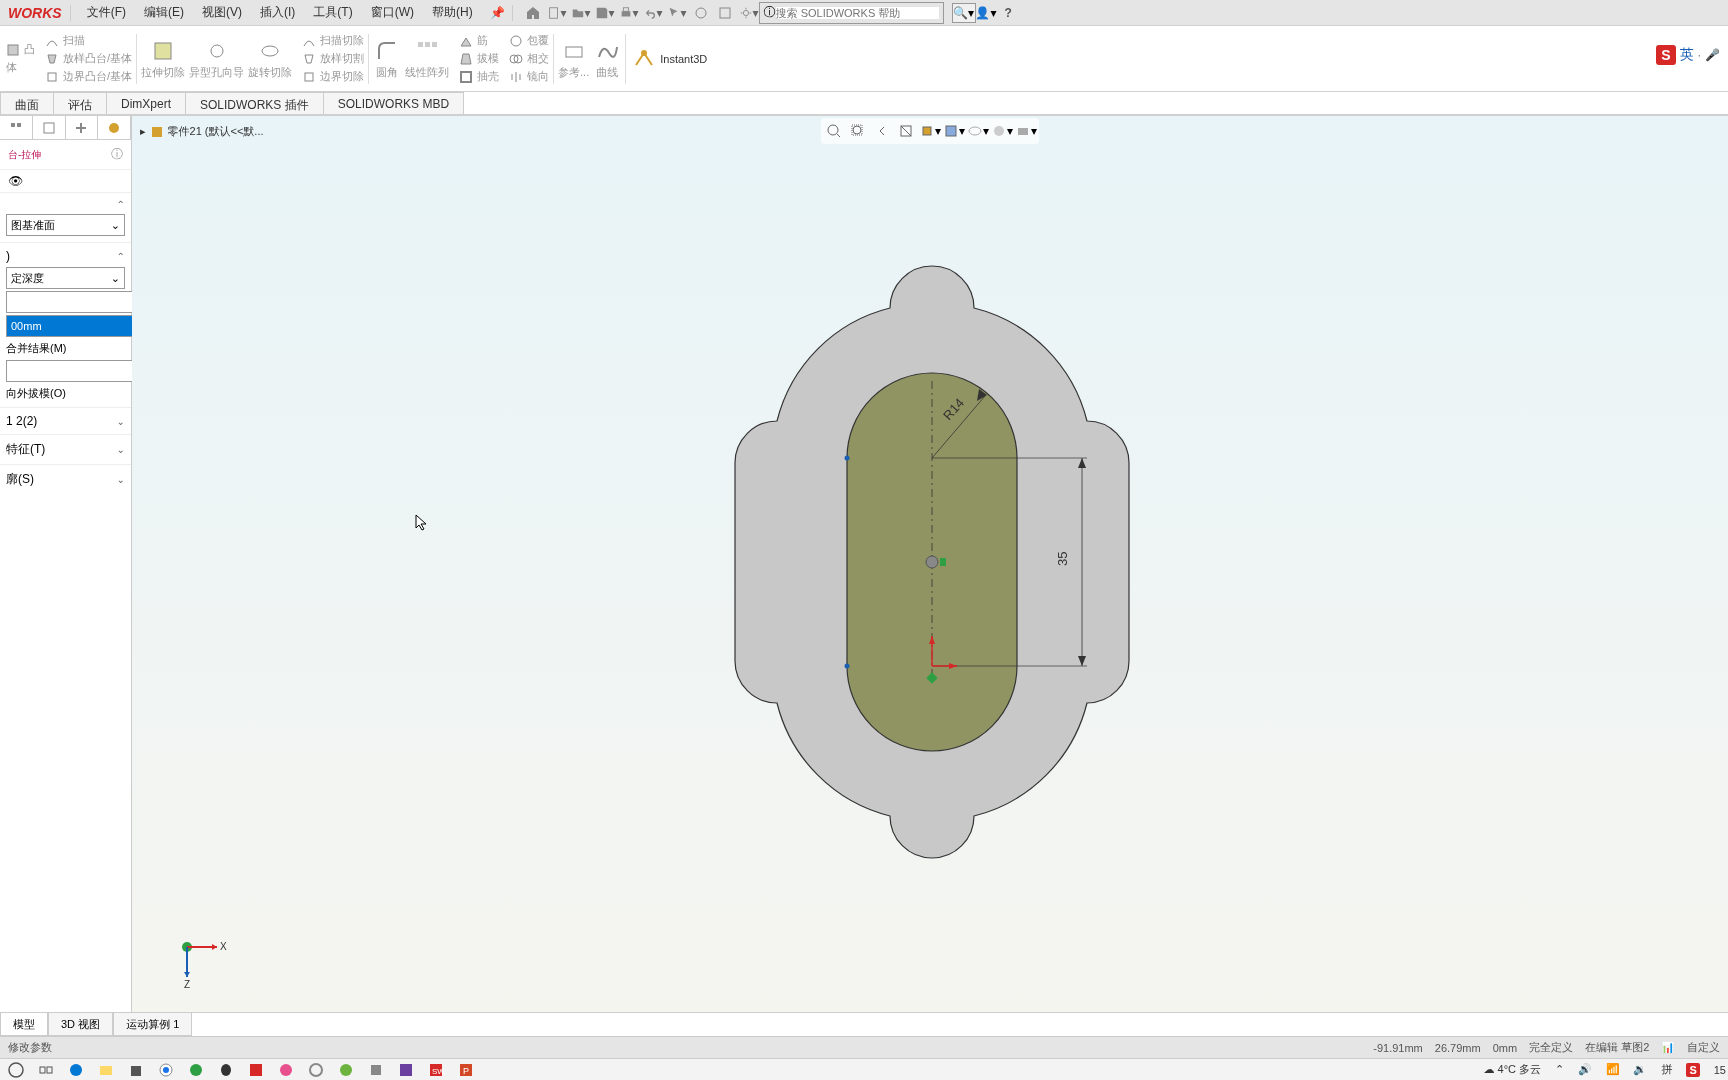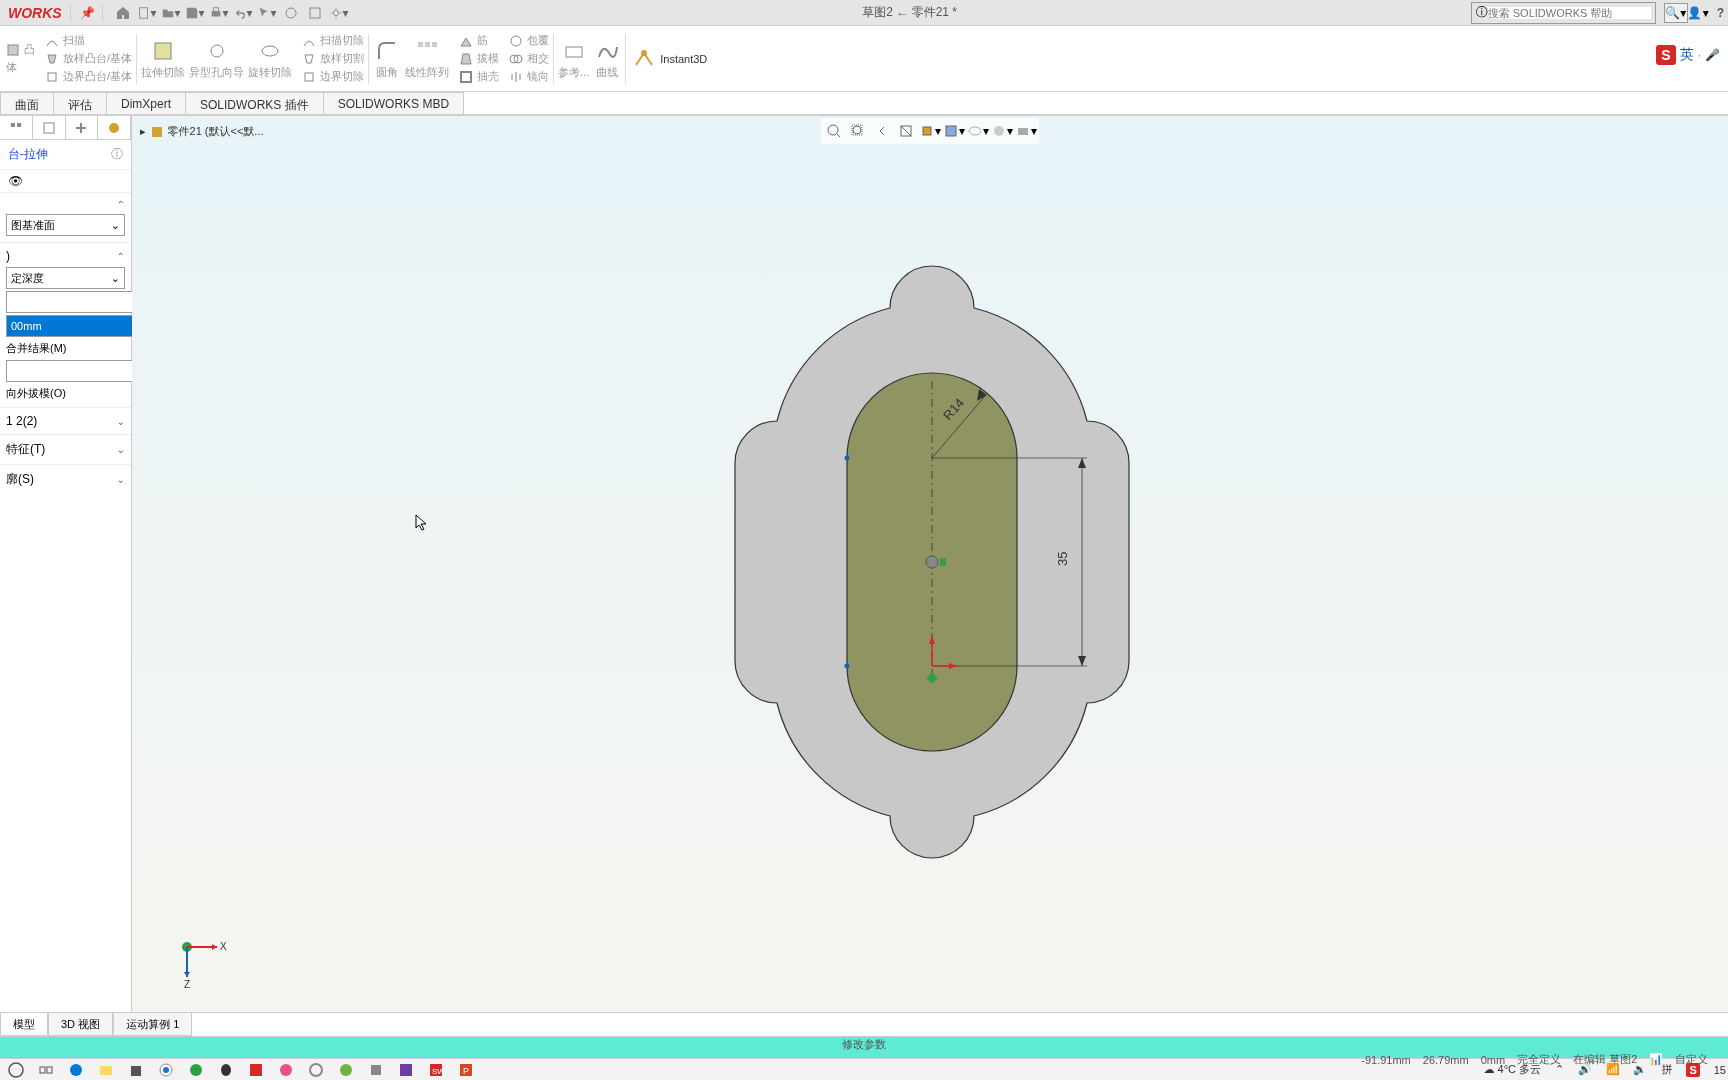--- a/index.html
+++ b/index.html
@@ -35,21 +35,21 @@
 .tabstrip { height: 24px; background: #fff; display: flex; border-bottom: 2px solid #d0d0d0; }
 .tab { padding: 4px 14px; border: 1px solid #ccc; border-bottom: none; background: #f5f5f5; cursor: pointer; font-size: 12px; color: #333; margin-right: -1px; }
 
 
 .main { display: flex; height: calc(100% - 26px - 66px - 24px - 24px - 22px - 22px); }
 .sidebar { width: 132px; background: #fff; border-right: 1px solid #ccc; display: flex; flex-direction: column; }
 .side-tabs { height: 24px; display: flex; border-bottom: 1px solid #ccc; }
 .side-tab { flex: 1; display: flex; align-items: center; justify-content: center; border-right: 1px solid #ccc; cursor: pointer; }
 .side-tab svg { width: 14px; height: 14px; }
 .panel-head { padding: 6px 8px; display: flex; justify-content: space-between; align-items: center; border-bottom: 1px solid #eee; }
-.panel-head .title { color: #1d4ed8; font-size: 12px; }
+.panel-head .title { color: #be185d; font-size: 10px; }
 .eye-row { padding: 4px 8px; }
 .section { padding: 4px 6px; border-top: 1px solid #eee; }
 .sec-header { display: flex; justify-content: space-between; align-items: center; padding: 2px 0; cursor: pointer; }
 .chevron { color: #666; font-size: 10px; }
 .dropdown { width: 100%; height: 22px; border: 1px solid #999; background: #fff; display: flex; align-items: center; justify-content: space-between; padding: 0 4px; font-size: 11px; margin: 2px 0; gap: 20px; }
 .input-row { display: flex; align-items: center; gap: 2px; margin: 2px 0; }
 .num-input { flex: 1; height: 22px; border: 1px solid #999; padding: 0 4px; font-size: 11px; background: #fff; }
 .num-input.sel { background: #0078d4; color: #fff; }
 .spinner { display: flex; flex-direction: column; }
 .spin-btn { width: 14px; height: 11px; border: 1px solid #999; background: #f0f0f0; font-size: 7px; display: flex; align-items: center; justify-content: center; cursor: pointer; }
@@ -64,33 +64,42 @@
 .cursor { position: absolute; top: 398px; left: 283px; }
 .triad { position: absolute; bottom: 20px; left: 40px; }
 .model-svg { position: absolute; top: 145px; left: 595px; }
 
 
 .bottom-tabstrip { height: 24px; background: #fff; border-top: 1px solid #ccc; display: flex; }
 .btab { padding: 4px 12px; border: 1px solid #ccc; background: #f5f5f5; cursor: pointer; font-size: 11px; margin-top: -1px; }
 .btab.active { background: #fff; }
 
 
-.status1 { height: 22px; background: #5eead4; border-top: 1px solid #ccc; display: flex; align-items: center; padding: 0 20px; font-size: 11px; color: #555; flex-direction: column; }
+.status1 { height: 22px; background: #e5e5e5; border-top: 1px solid #ccc; display: flex; align-items: center; padding: 0 8px; font-size: 11px; color: #555; }
 .status1 .right { margin-left: auto; display: flex; gap: 12px; align-items: center; }
 .taskbar { height: 22px; background: #f3f3f3; border-top: 1px solid #ccc; display: flex; align-items: center; padding: 0 2px; gap: 2px; }
 .task-item { width: 28px; height: 20px; display: flex; align-items: center; justify-content: center; cursor: pointer; }
 .task-right { margin-left: auto; display: flex; align-items: center; gap: 14px; font-size: 11px; color: #333; }
 .sep-v { width: 1px; height: 16px; background: #ccc; }
 </style>
 </head>
 <body>
 
 <div class="menubar">
   <div class="logo">WORKS</div>
   <div class="sep-v"></div>
+  <div class="menu-items">
+    <span class="menu-item">文件(F)</span>
+    <span class="menu-item">编辑(E)</span>
+    <span class="menu-item">视图(V)</span>
+    <span class="menu-item">插入(I)</span>
+    <span class="menu-item">工具(T)</span>
+    <span class="menu-item">窗口(W)</span>
+    <span class="menu-item">帮助(H)</span>
+  </div>
   <span class="pin-icon">📌</span>
   <div class="sep-v"></div>
   <div class="toolbar-icons">
     <span class="tb-icon">
         <svg viewBox="0 0 16 16">
           <path fill="#888" d="M8 2l6 5v7H9v-4H7v4H2V7z"></path>
         </svg>
       </span>
     <span class="tb-icon"><svg viewBox="0 0 16 16">
           <rect x="3" y="2" width="9" height="12" fill="none" stroke="#888"></rect>
@@ -119,21 +128,20 @@
     <span class="tb-icon">
         <svg viewBox="0 0 16 16">
           <rect x="3" y="3" width="10" height="10" fill="none" stroke="#888"></rect>
         </svg>
       </span>
     <span class="tb-icon"><svg viewBox="0 0 16 16">
           <circle cx="8" cy="8" r="3" fill="none" stroke="#888"></circle>
           <path stroke="#888" d="M8 2v2M8 12v2M2 8h2M12 8h2"></path>
         </svg>▾</span>
   </div>
-  <div class="doc-title">草图2 ← 零件21 *</div>
   <div class="search-box">
     <span>ⓘ</span>
     <input placeholder="搜索 SOLIDWORKS 帮助" style="">
   </div>
   <div class="search-btn">🔍▾</div>
   <div class="right-icons">
     <span>👤▾</span>
     <span style="font-weight:bold;color:#555;">?</span>
   </div>
 </div>

